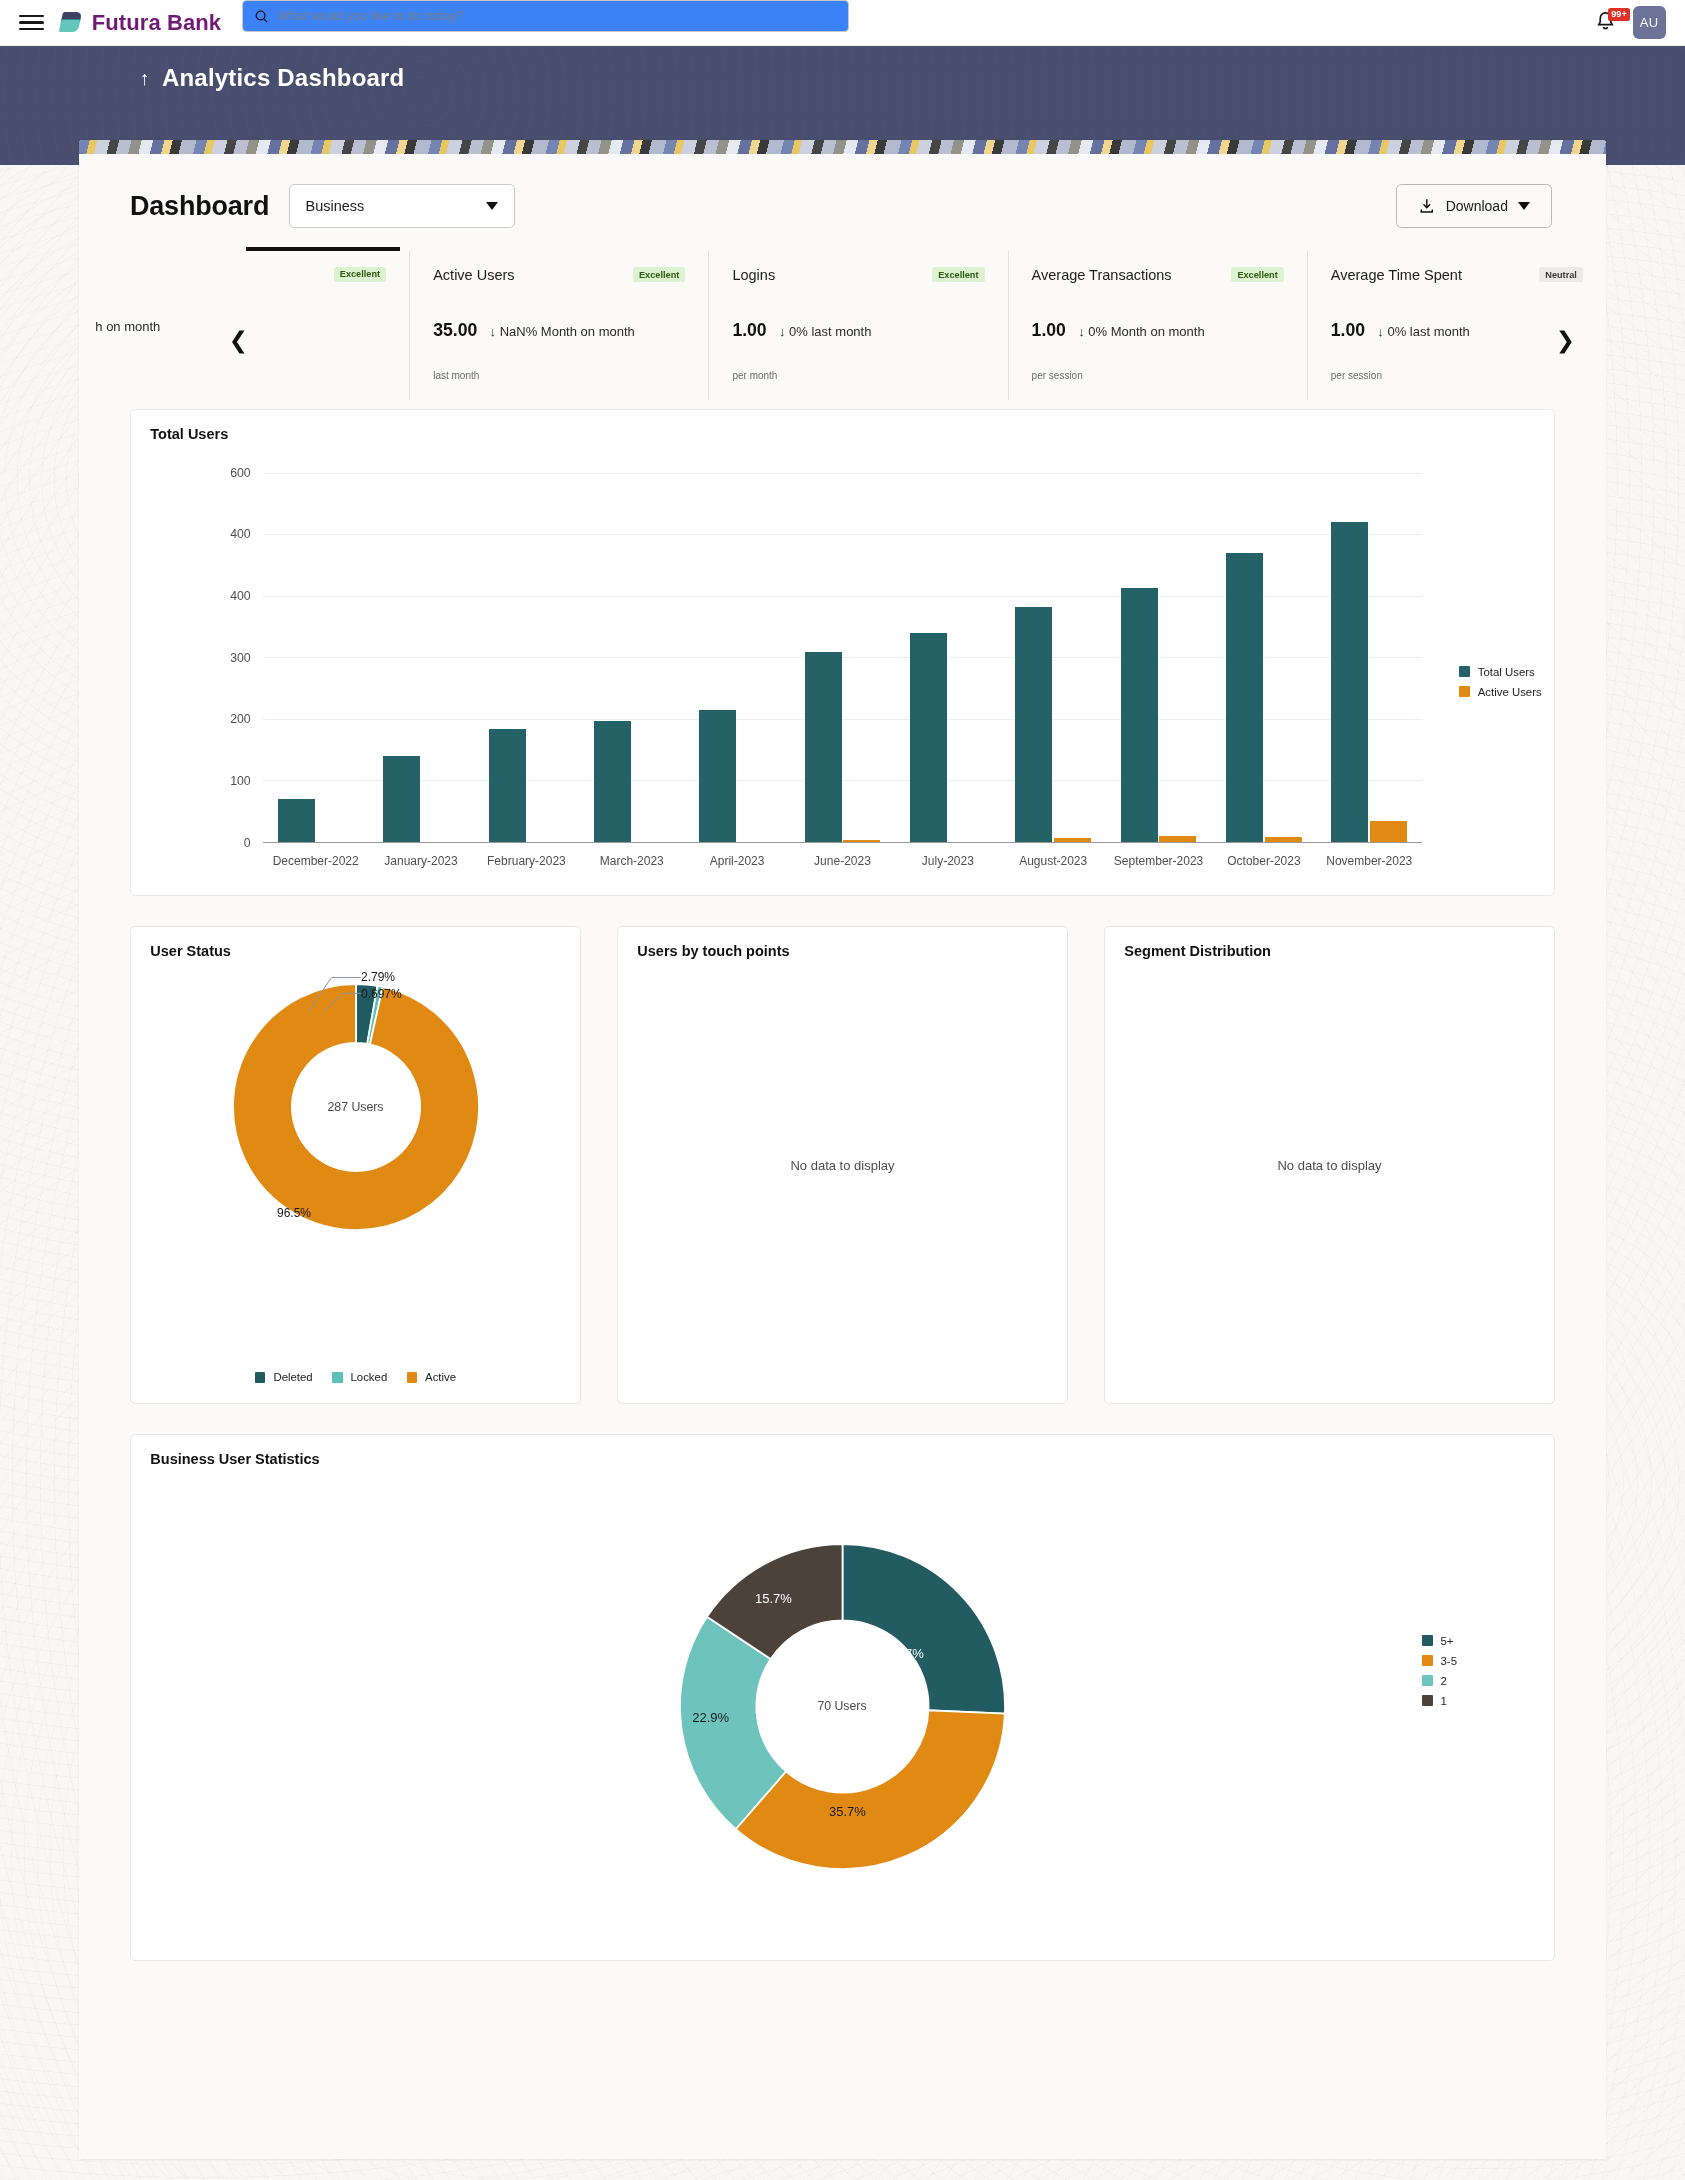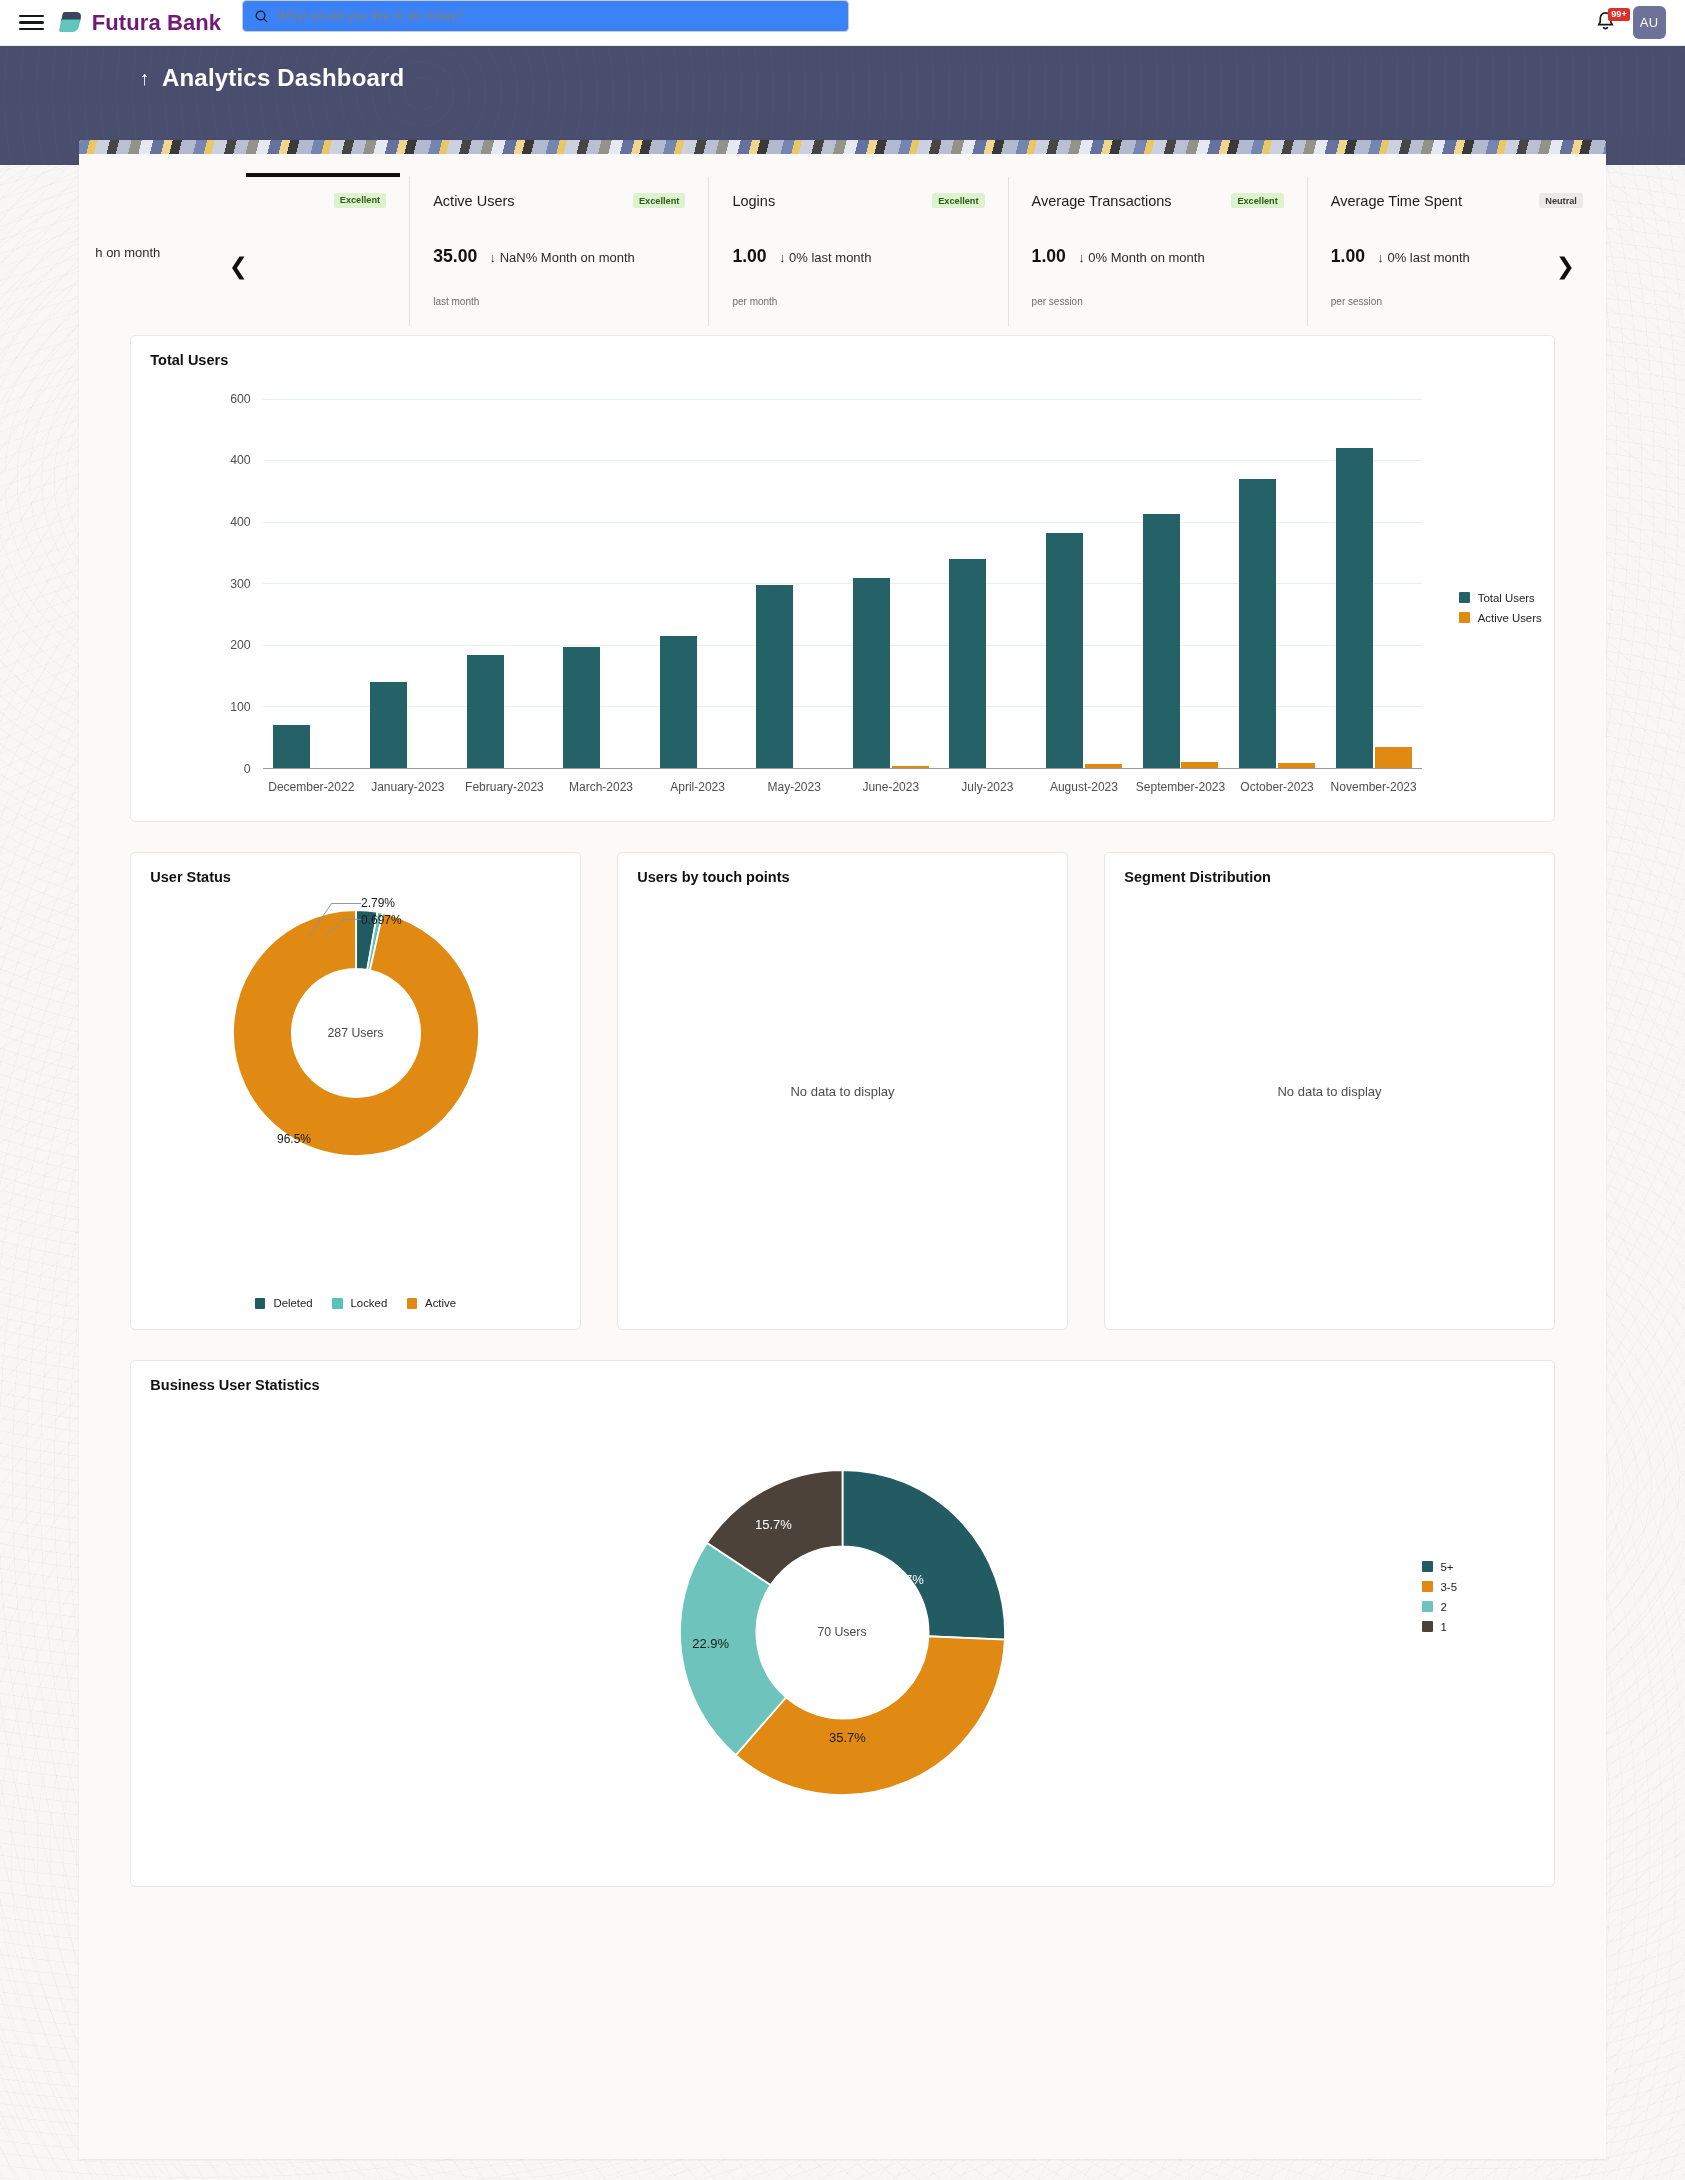--- a/index.html
+++ b/index.html
@@ -214,20 +214,36 @@
 </div>
 
 <div class="headband">
   <div class="back">↑</div>
   <h1>Analytics Dashboard</h1>
 </div>
 
 <div class="content-card">
   <div class="banner-strip"></div>
 
+  <div class="dash-head">
+    <div class="dash-title">Dashboard</div>
+    <div class="dd">
+      <span>Business</span>
+      <span class="caret"></span>
+    </div>
+    <div class="dl-btn">
+      <svg width="17.6" height="17.6" viewBox="0 0 24 24" fill="none" stroke="#111" stroke-width="2">
+        <line x1="12" y1="3" x2="12" y2="14"></line>
+        <polyline points="7.5,10 12,14.6 16.5,10"></polyline>
+        <polyline points="4.5,17 4.5,20.5 19.5,20.5 19.5,17"></polyline>
+      </svg>
+      <span>Download</span>
+      <span class="caret"></span>
+    </div>
+  </div>
   <div class="tab-underline"></div>
 
   <div class="kpi-strip">
     <div class="kpi-row" id="kpi-row">
         <div class="kpi clipped">
           <div class="kpi-head">
             <span class="kpi-label"></span>
             <span class="chip excellent">Excellent</span>
           </div>
           <div class="kpi-body">
@@ -328,25 +344,20 @@
             </div>
             <div class="bargroup">
               <div class="bar total" style="height: 32.6667%; background: rgb(37, 98, 104);"></div>
               <div class="bar active" style="height: 0%; background: rgb(224, 138, 19);"></div>
               <div class="xlabel">March-2023</div>
             </div>
             <div class="bargroup">
               <div class="bar total" style="height: 35.6667%; background: rgb(37, 98, 104);"></div>
               <div class="bar active" style="height: 0%; background: rgb(224, 138, 19);"></div>
               <div class="xlabel">April-2023</div>
-            </div>
-            <div class="bargroup">
-              <div class="bar total" style="height: 49.5%; background: rgb(37, 98, 104);"></div>
-              <div class="bar active" style="height: 0%; background: rgb(224, 138, 19);"></div>
-              <div class="xlabel">May-2023</div>
             </div>
             <div class="bargroup">
               <div class="bar total" style="height: 51.3333%; background: rgb(37, 98, 104);"></div>
               <div class="bar active" style="height: 0.5%; background: rgb(224, 138, 19);"></div>
               <div class="xlabel">June-2023</div>
             </div>
             <div class="bargroup">
               <div class="bar total" style="height: 56.5%; background: rgb(37, 98, 104);"></div>
               <div class="bar active" style="height: 0%; background: rgb(224, 138, 19);"></div>
               <div class="xlabel">July-2023</div>

